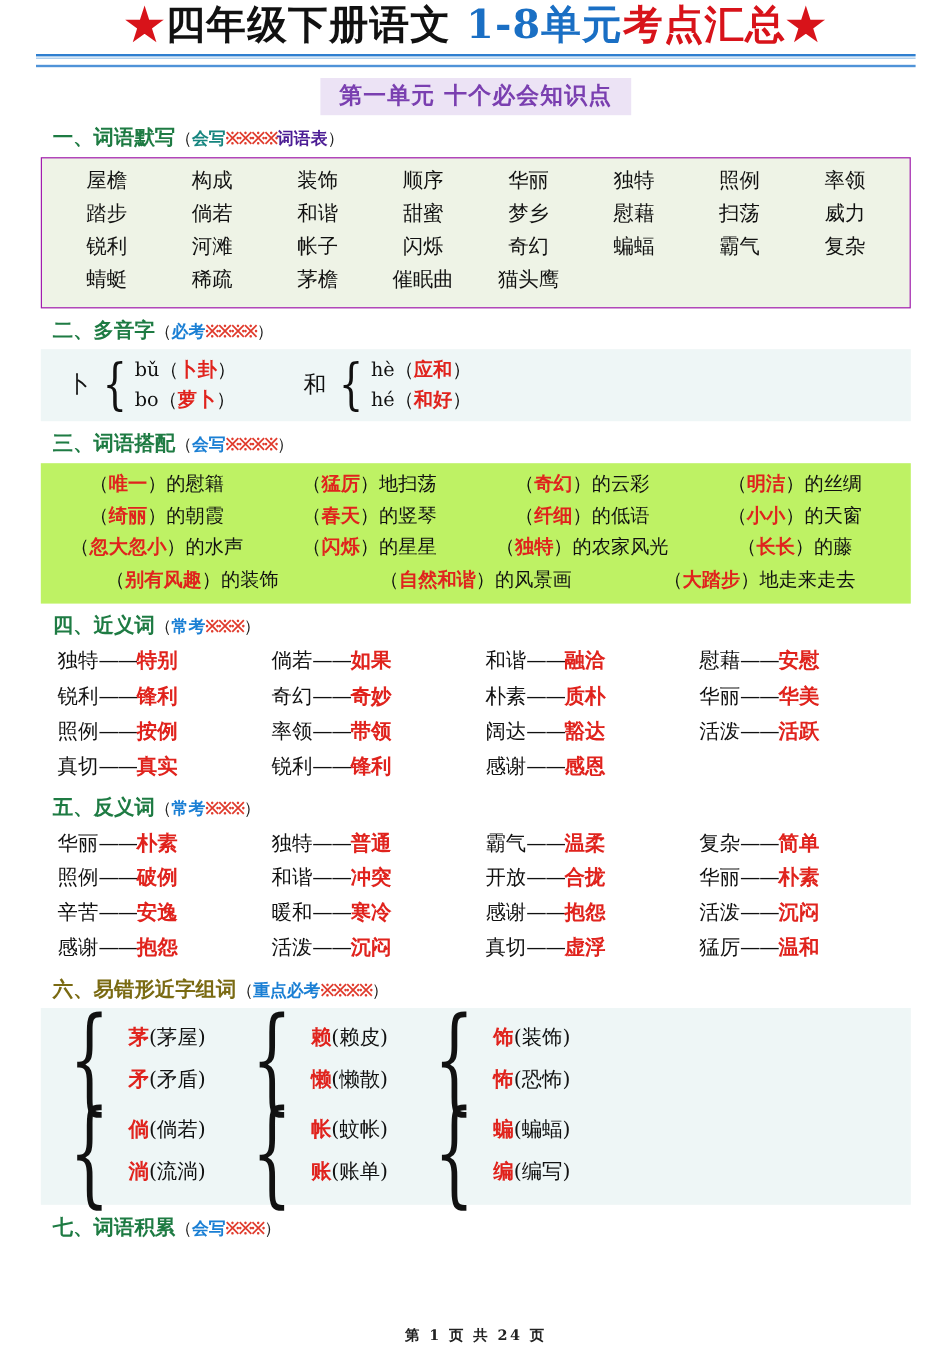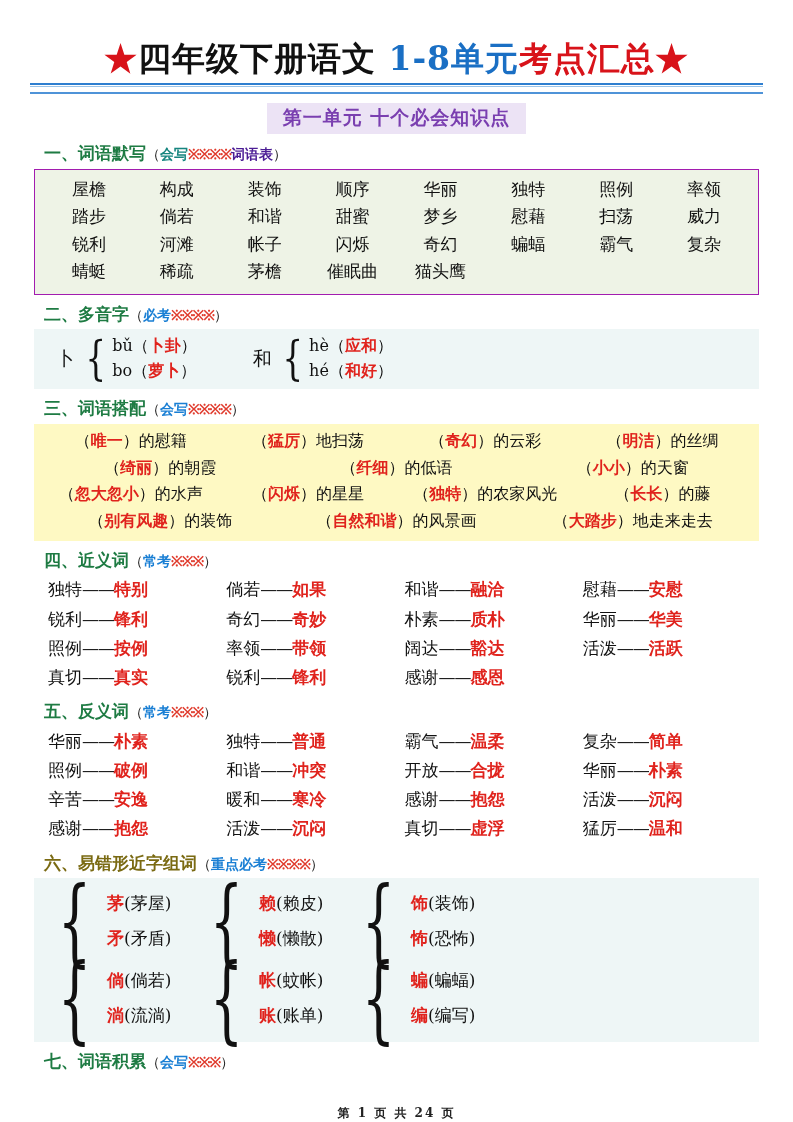--- a/index.html
+++ b/index.html
@@ -18,21 +18,20 @@
   .page {
     position: relative;
     width: 793px;
     height: 1122px;
     box-sizing: border-box;
     padding: 0 30px;
   }
 
   
   .title-block {
-    padding-top: 38px;
     text-align: center;
   }
   .doc-title {
     font-family: "DejaVu Serif", "Liberation Serif", serif;
     font-size: 33px;
     font-weight: bold;
     letter-spacing: 1px;
     line-height: 1.25;
     white-space: nowrap;
   }
@@ -146,21 +145,21 @@
     font-family: "DejaVu Serif", "Liberation Serif", serif;
     font-size: 16px;
     line-height: 1.55;
   }
   .poly-lines div { white-space: nowrap; }
   .py { color: #111; }
   .red { color: #e0231d; font-weight: bold; }
 
   
   .colloc-box {
-    background: #fef9c3;
+    background: #bef264;
     margin: 0 4px;
     padding: 4px 8px 6px 8px;
   }
   .colloc-row {
     display: flex;
     font-family: "DejaVu Serif", "Liberation Serif", serif;
     font-size: 16px;
     line-height: 1.68;
     color: #111;
     justify-content: space-between;
@@ -307,20 +306,21 @@
 
   <div class="colloc-box">
     <div class="colloc-row">
       <span class="cell">（<span class="red">唯一</span>）<span>的慰籍</span></span>
       <span class="cell">（<span class="red">猛厉</span>）<span>地扫荡</span></span>
       <span class="cell">（<span class="red">奇幻</span>）<span>的云彩</span></span>
       <span class="cell">（<span class="red">明洁</span>）<span>的丝绸</span></span>
     </div>
     <div class="colloc-row">
       <span class="cell">（<span class="red">绮丽</span>）<span>的朝霞</span></span>
+      <span class="cell">（<span class="red">春天</span>）<span>的竖琴</span></span>
       <span class="cell">（<span class="red">纤细</span>）<span>的低语</span></span>
       <span class="cell">（<span class="red">小小</span>）<span>的天窗</span></span>
     </div>
     <div class="colloc-row">
       <span class="cell">（<span class="red">忽大忽小</span>）<span>的水声</span></span>
       <span class="cell">（<span class="red">闪烁</span>）<span>的星星</span></span>
       <span class="cell">（<span class="red">独特</span>）<span>的农家风光</span></span>
       <span class="cell">（<span class="red">长长</span>）<span>的藤</span></span>
     </div>
     <div class="colloc-row">

